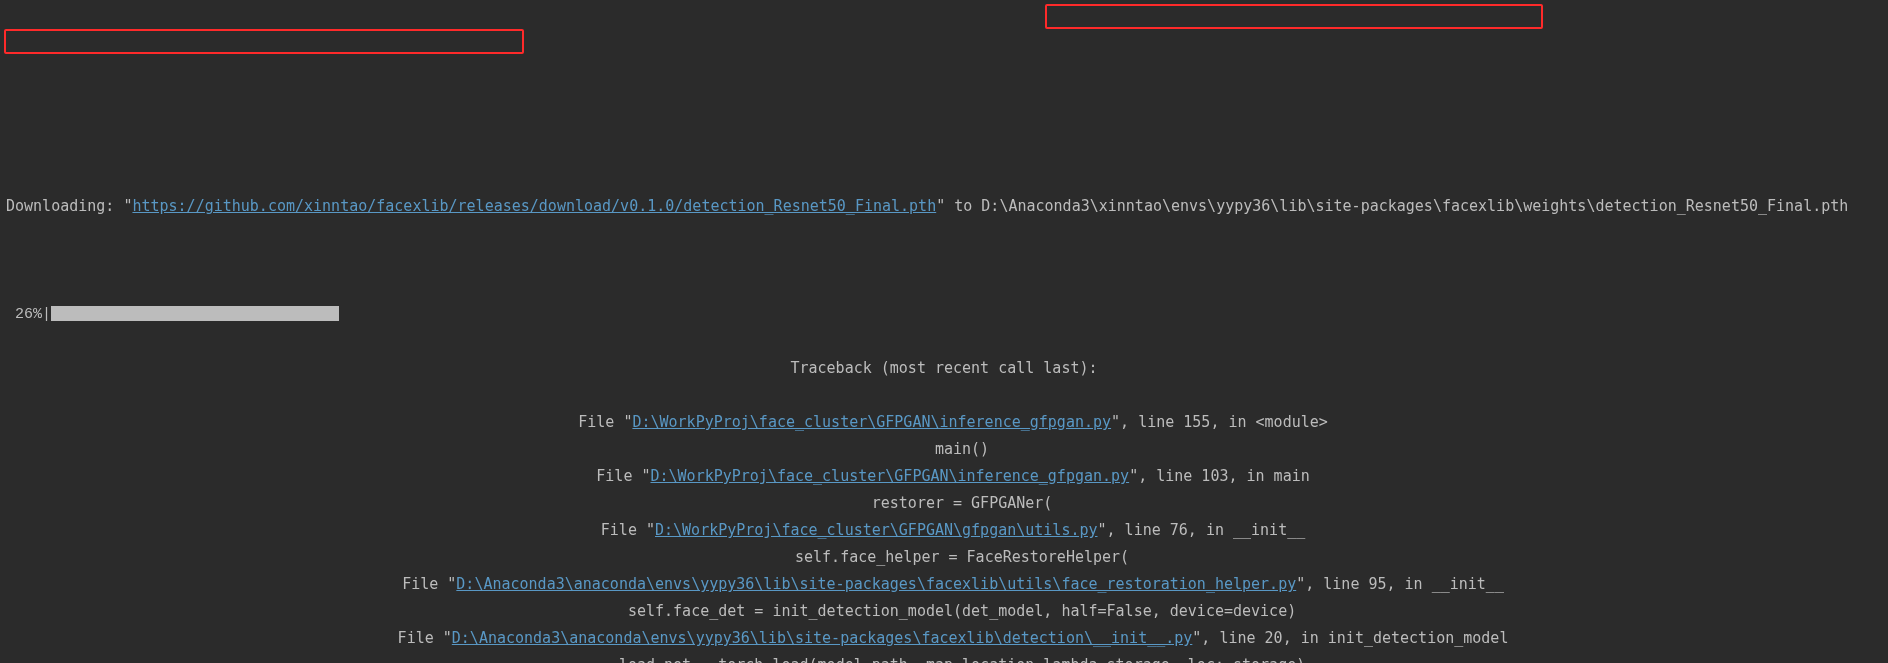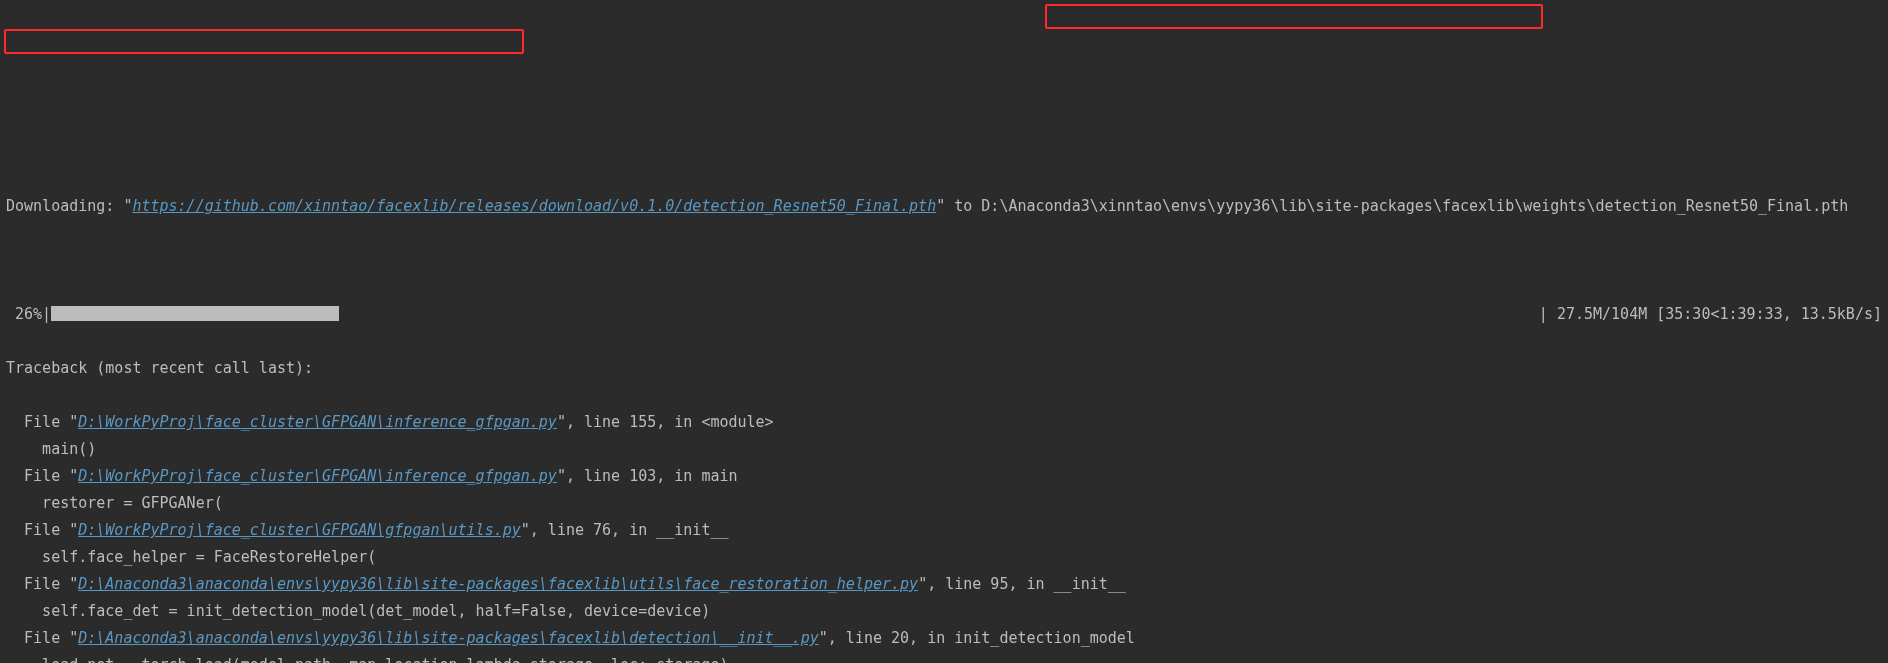--- a/index.html
+++ b/index.html
@@ -10,21 +10,20 @@
     color: #bcbcbc;
     line-height: 1.8;
     padding: 4px 6px 10px 6px;
     white-space: pre-wrap;
     position: relative;
     min-width: 1888px;
   }
   .link {
     color: #5998c5;
     text-decoration: underline;
-    font-style: italic;
   }
   .hlbox1 {
     position: absolute;
     border: 2px solid #ff2a2a;
     border-radius: 2px;
     top: 4px;
     left: 1045px;
     width: 498px;
     height: 25px;
     pointer-events: none;
@@ -39,37 +38,36 @@
     height: 25px;
     pointer-events: none;
   }
   .progress-bar {
     display: inline-block;
     background: #bcbcbc;
     height: 15px;
     vertical-align: middle;
     margin-top: -2px;
   }
-  .line { white-space: pre; }
+  .line { white-space: pre; text-align: center; }
   .wrap { white-space: pre-wrap; }
-  .progress-row { display: flex; justify-content: space-between; align-items: center; white-space: pre; }
+  .progress-row { display: flex; align-items: center; white-space: pre; font-family: Liberation Mono, monospace; }
 </style>
 </head>
 <body>
 
 
 
 <div class="hlbox1"></div>
 <div class="hlbox2"></div>
 
 <div class="wrap"><span>Downloading: "</span><span class="link">https://github.com/xinntao/facexlib/releases/download/v0.1.0/detection_Resnet50_Final.pth</span><span>" to </span><span>D:\Anaconda3\xinntao\envs\yypy36\lib\site-packages\facexlib\weights\detection_Resnet50_Final.pth</span></div>
 <div class="line"> </div>
 <div class="progress-row">
   <span><span> 26%|</span><span class="progress-bar" style="width:288px;"></span></span>
-  <span>| 27.5M/104M [35:30&lt;1:39:33, 13.5kB/s]</span>
 </div>
 <div class="line">Traceback (most recent call last):</div>
 <div id="frames"><div class="line"><span>  File "</span><span class="link">D:\WorkPyProj\face_cluster\GFPGAN\inference_gfpgan.py</span><span>", line 155, in &lt;module&gt;</span></div><div class="line">    main()</div><div class="line"><span>  File "</span><span class="link">D:\WorkPyProj\face_cluster\GFPGAN\inference_gfpgan.py</span><span>", line 103, in main</span></div><div class="line">    restorer = GFPGANer(</div><div class="line"><span>  File "</span><span class="link">D:\WorkPyProj\face_cluster\GFPGAN\gfpgan\utils.py</span><span>", line 76, in __init__</span></div><div class="line">    self.face_helper = FaceRestoreHelper(</div><div class="line"><span>  File "</span><span class="link">D:\Anaconda3\anaconda\envs\yypy36\lib\site-packages\facexlib\utils\face_restoration_helper.py</span><span>", line 95, in __init__</span></div><div class="line">    self.face_det = init_detection_model(det_model, half=False, device=device)</div><div class="line"><span>  File "</span><span class="link">D:\Anaconda3\anaconda\envs\yypy36\lib\site-packages\facexlib\detection\__init__.py</span><span>", line 20, in init_detection_model</span></div><div class="line">    load_net = torch.load(model_path, map_location=lambda storage, loc: storage)</div></div>
 
 
 
 
 
 
 

